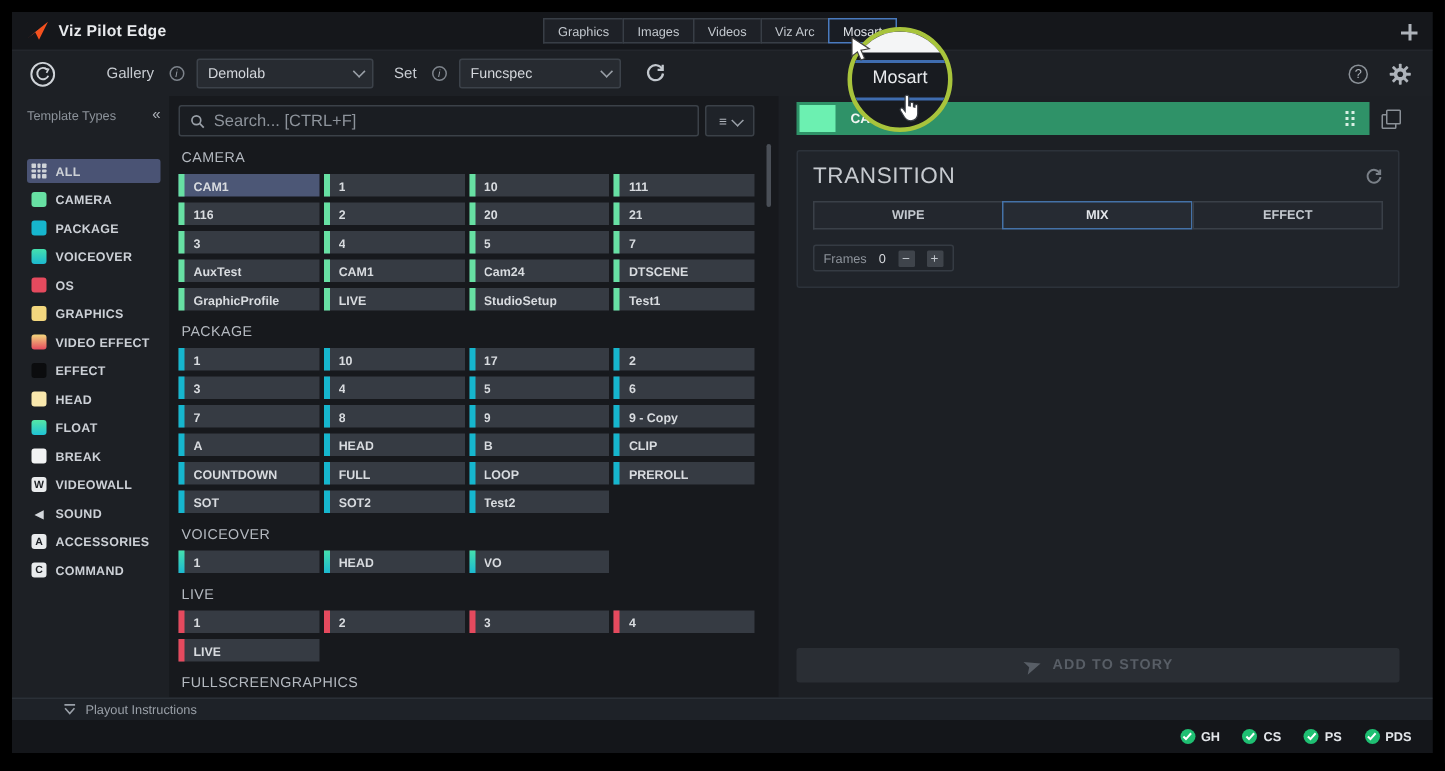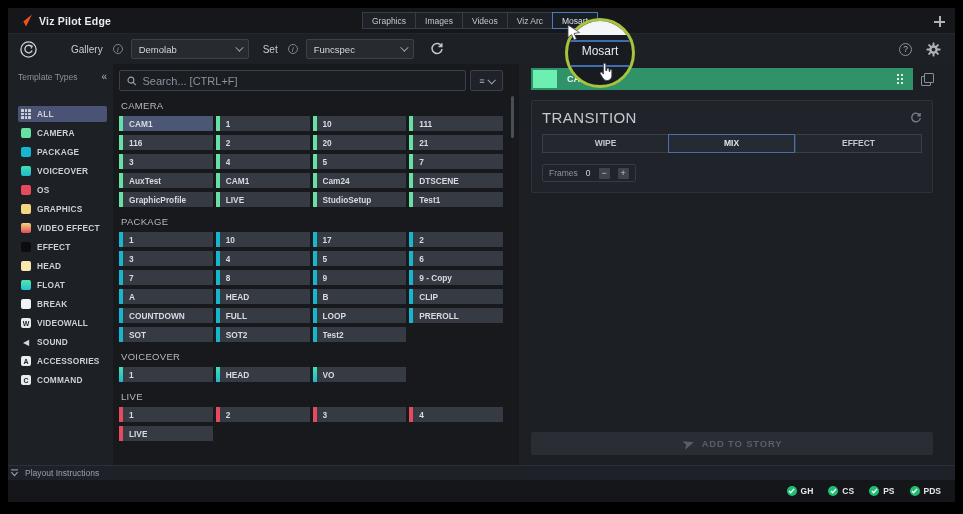--- a/index.html
+++ b/index.html
@@ -82,21 +82,21 @@
   .ttab:last-child { border-right-width:1px; }
   .ttab.active { border:1px solid #4472a8; background:#262b33; color:#e3e6ea; }
   .frames-row { margin-top:9px; }
   .frames-box { display:inline-flex; align-items:center; gap:8px; border:1px solid #353b43; border-radius:2px; height:18px; padding:0 6px; }
   .frames-box .fl { color:#8d939b; font-size:8.5px; }
   .frames-box .fv { color:#d8dbdf; font-size:8.5px; }
   .stepper { width:11px; height:11px; background:#3f444b; color:#c3c8ce; font-size:9px; line-height:10px; text-align:center; border-radius:1px; }
   .add-btn { position:absolute; left:12px; right:22px; bottom:10px; height:23px; background:#2a2e34; border-radius:2px; display:flex; align-items:center; justify-content:center; gap:7px; color:#585e66; font-size:9.5px; font-weight:600; letter-spacing:.8px; }
 
   
-  .playout { position:absolute; left:0; right:0; top:457px; height:15px; background:#1e2228; border-top:1px solid #2b3037; display:flex; align-items:center; gap:6px; padding-left:2px; }
+  .playout { position:absolute; left:0; right:0; top:457px; height:15px; background:#1e2228; border-top:1px solid #2b3037; display:flex; align-items:center; gap:6px; padding-left:34px; }
   .playout .t { color:#9aa0a8; font-size:8.5px; }
   .statusbar { position:absolute; left:0; right:0; top:472px; height:22px; background:#14161a; display:flex; align-items:center; justify-content:flex-end; gap:15px; padding-right:14px; }
   .status { display:flex; align-items:center; gap:4px; }
   .status .dot { width:10px; height:10px; border-radius:50%; background:#1fbf72; display:flex; align-items:center; justify-content:center; }
   .status .lbl { color:#e3e6ea; font-size:8.5px; font-weight:bold; }
 
   
   .mag-circle { position:absolute; left:565px; top:18px; width:70px; height:70px; border-radius:50%; border:3px solid #a8c43c; background:#181b20; overflow:hidden; z-index:50; }
   .mag-white { position:absolute; left:0; top:0; right:0; height:14px; background:#f4f5f6; }
   .mag-line { position:absolute; left:0; right:0; height:2px; background:#3f6db0; }
@@ -471,20 +471,21 @@
               </div>
               <div class="tpl">
                 <span class="stripe" style="background: rgb(229, 74, 94);"></span>
                 <span class="t">4</span>
               </div>
               <div class="tpl">
                 <span class="stripe" style="background: rgb(229, 74, 94);"></span>
                 <span class="t">LIVE</span>
               </div>
             </div>
+            <div class="sec-head">FULLSCREENGRAPHICS</div>
           </div>
         <div class="lib-scroll">
           <div class="lib-thumb"></div>
         </div>
       </div>
 
       <div class="detail">
         <div class="sel-bar-row">
           <div class="sel-bar" style="background: rgb(47, 146, 104);">
             <span class="sel-chip" style="background: rgb(108, 240, 177);"></span>

